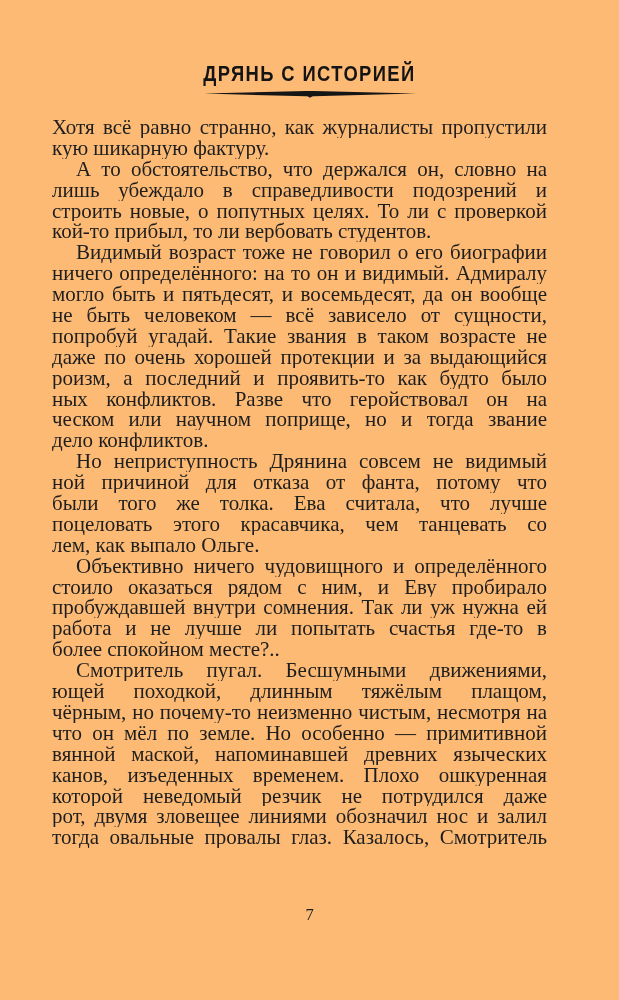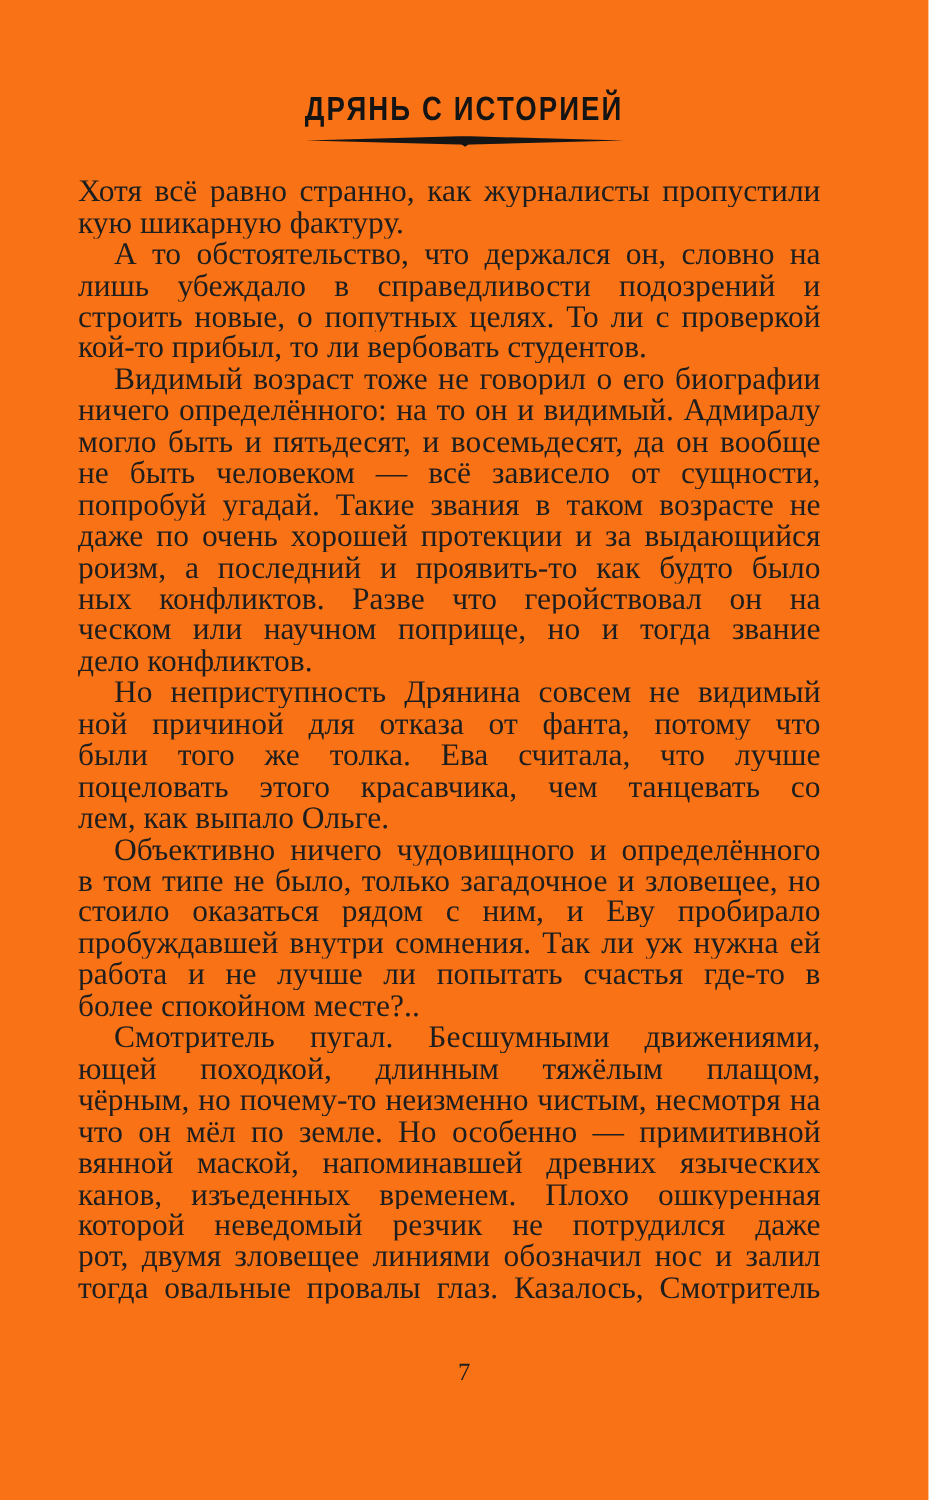--- a/index.html
+++ b/index.html
@@ -4,21 +4,21 @@
 <style>
   html, body {
     margin: 0;
     padding: 0;
     background: #ffffff;
   }
   .page {
     position: relative;
     width: 619px;
     height: 1000px;
-    background: #f97316;
+    background: #fdba74;
     overflow: hidden;
     font-family: "Liberation Serif", "DejaVu Serif", serif;
     color: #1e1e1e;
   }
   .running-header {
     position: absolute;
     top: 64px;
     left: 62px;
     width: 495px;
     text-align: center;
@@ -104,21 +104,20 @@
       </div>
       <div class="paragraph">
         <div class="line indent">Но неприступность Дрянина совсем не видимый достой-</div>
         <div class="line">ной причиной для отказа от фанта, потому что остальные</div>
         <div class="line">были того же толка. Ева считала, что лучше попробовать</div>
         <div class="line">поцеловать этого красавчика, чем танцевать со Смотрите-</div>
         <div class="line end">лем, как выпало Ольге.</div>
       </div>
       <div class="paragraph">
         <div class="line indent">Объективно ничего чудовищного и определённого</div>
-        <div class="line">в том типе не было, только загадочное и зловещее, но</div>
         <div class="line">стоило оказаться рядом с ним, и Еву пробирало жутью,</div>
         <div class="line">пробуждавшей внутри сомнения. Так ли уж нужна ей эта</div>
         <div class="line">работа и не лучше ли попытать счастья где-то в другом,</div>
         <div class="line end">более спокойном месте?..</div>
       </div>
       <div class="paragraph">
         <div class="line indent">Смотритель пугал. Бесшумными движениями, ковыля-</div>
         <div class="line">ющей походкой, длинным тяжёлым плащом, выстиранно-</div>
         <div class="line">чёрным, но почему-то неизменно чистым, несмотря на то</div>
         <div class="line">что он мёл по земле. Но особенно — примитивной дере-</div>

